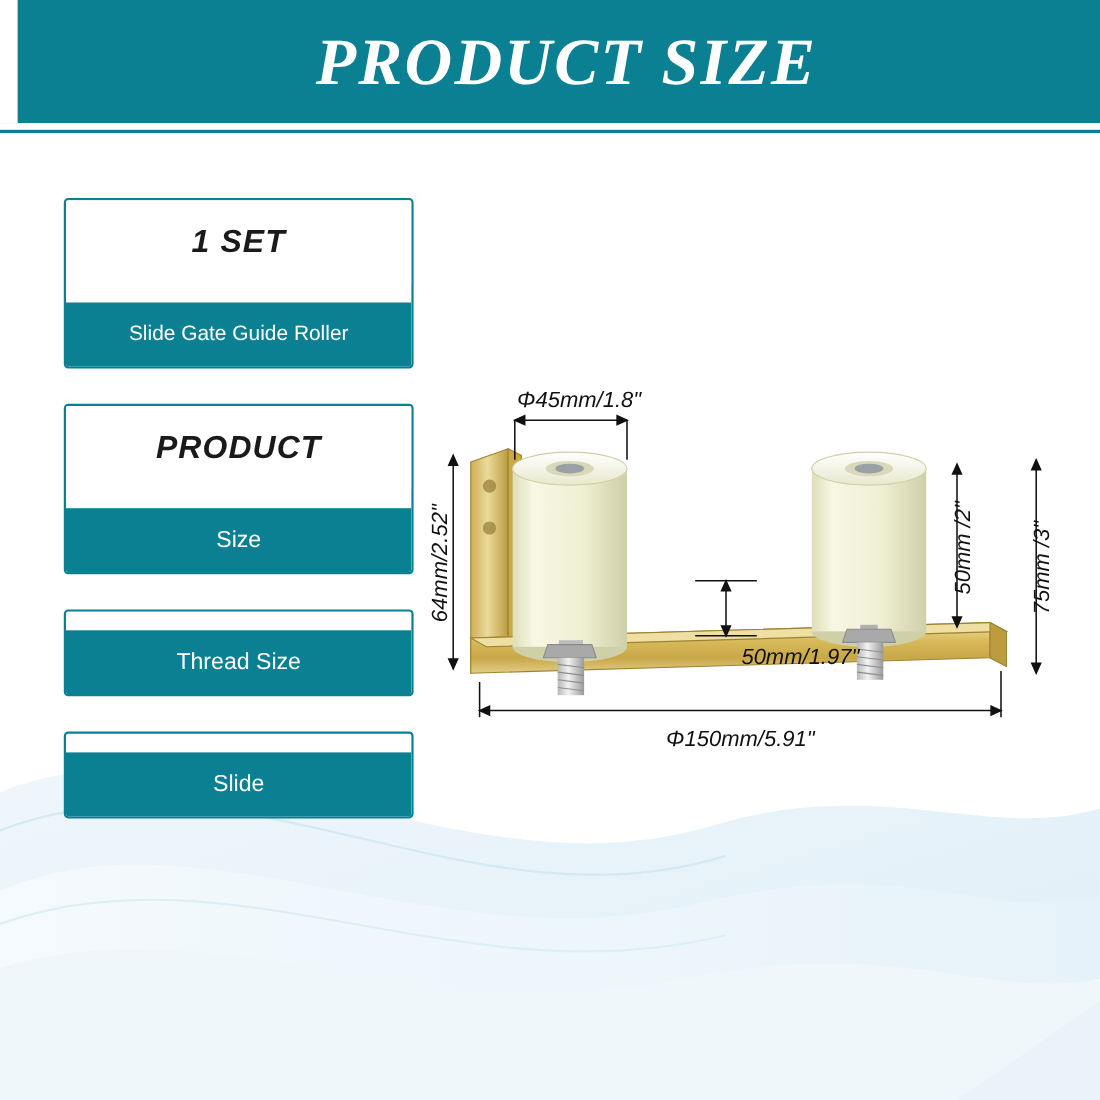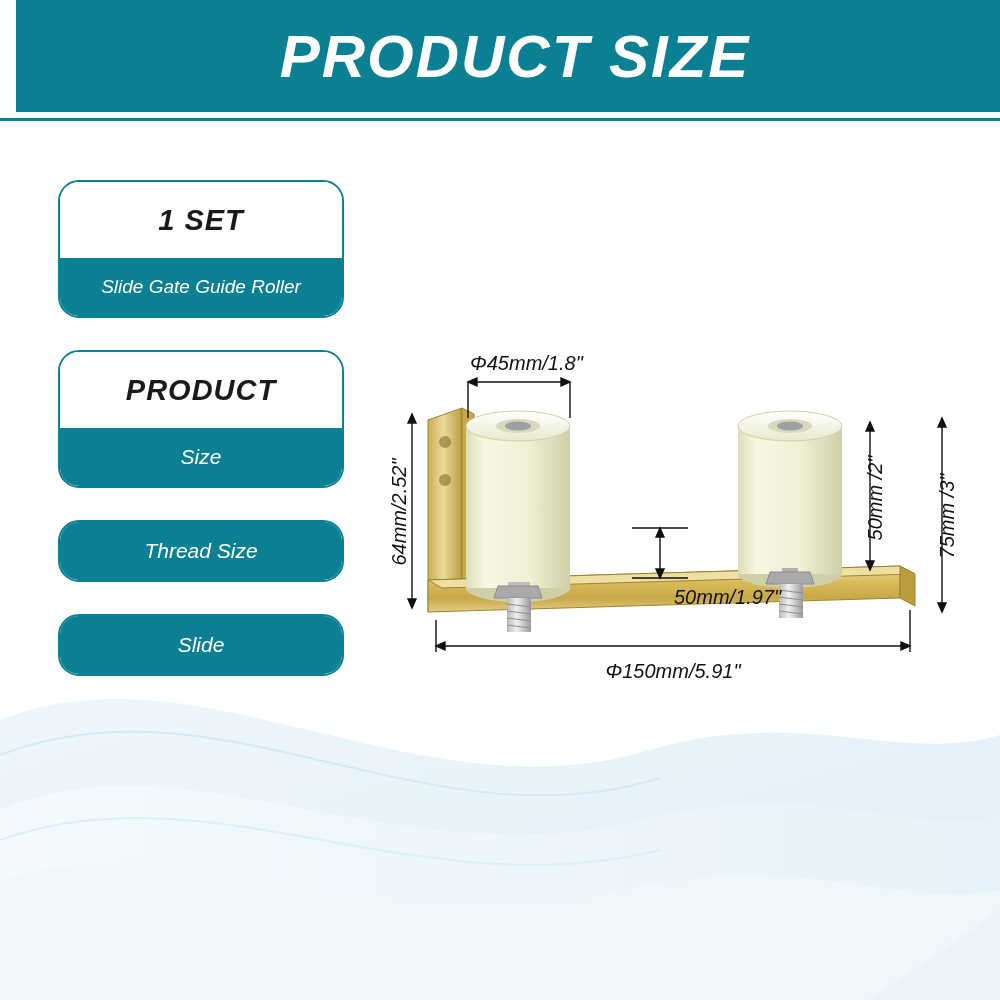--- a/index.html
+++ b/index.html
@@ -38,20 +38,21 @@
     display: flex;
     align-items: center;
     justify-content: center;
     color: #ffffff;
     font-size: 60px;
     font-weight: bold;
     font-style: italic;
     letter-spacing: 2px;
     text-align: center;
     padding-left: 30px;
+    font-family: Liberation Serif, serif;
   }
   .header-accent-left {
     position: absolute;
     left: 0; top: 0;
     width: 16px; height: 112px;
     background: #ffffff;
   }
   .header-rule {
     position: absolute;
     left: 0; top: 112px;
@@ -64,23 +65,23 @@
     width: 1000px; height: 3px;
     background: #0b8092;
   }
   
   .cards {
     position: absolute;
     left: 58px; top: 180px;
     width: 285px;
   }
   .card {
-    width: 286px;
+    width: 318px;
     border: 2px solid #0b8092;
-    border-radius: 21px;
+    border-radius: 4px;
     overflow: hidden;
     background: #ffffff;
     margin-bottom: 32px;
   }
   .card-top {
     height: 76px;
     display: flex;
     align-items: center;
     justify-content: center;
     background: #ffffff;
@@ -91,21 +92,21 @@
     letter-spacing: 1px;
   }
   .card-bot {
     height: 58px;
     display: flex;
     align-items: center;
     justify-content: center;
     background: #0b8092;
     color: #ffffff;
     font-size: 21px;
-    font-style: italic;
+    margin-top: 17px;
   }
   .card-bot.small { font-size: 19px; }
   
   .figure {
     position: absolute;
     left: 370px; top: 330px;
     width: 620px; height: 420px;
   }
   .figure svg { display: block; }
   .dimtext {

